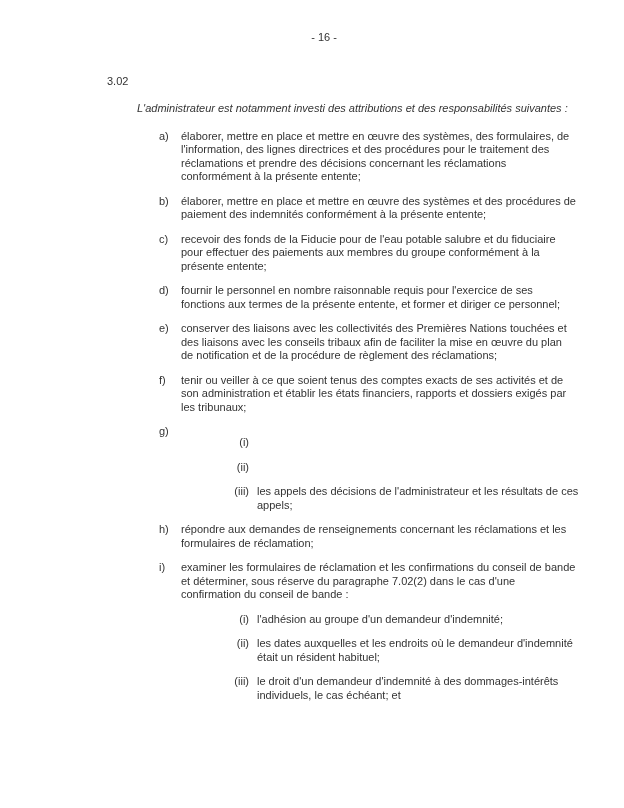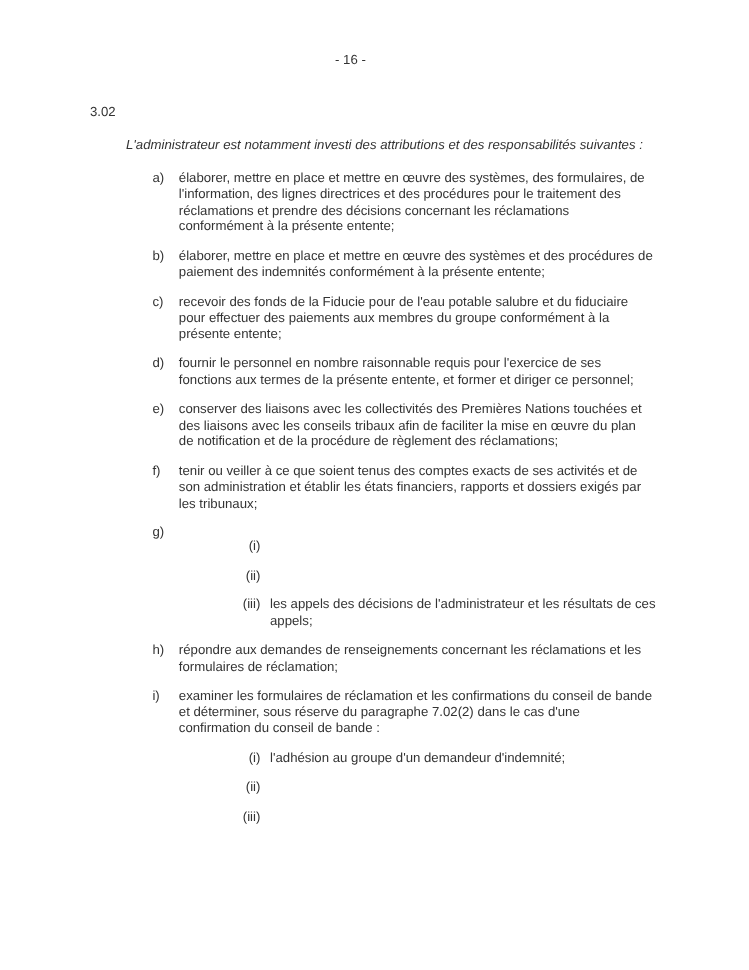--- a/index.html
+++ b/index.html
@@ -14,22 +14,23 @@
     font-family: "Liberation Sans", sans-serif;
     font-size: 11px;
     line-height: 13.5px;
     color: #333333;
   }
   .page {
     position: relative;
     width: 584px;
     height: 808px;
     background: #ffffff;
-    padding-top: 44px;
+    padding-top: 31px;
     box-sizing: border-box;
+    margin-left: 32px;
   }
   .page-number {
     text-align: center;
     margin-bottom: 30px;
   }
   .section-heading {
     display: flex;
     margin-left: 75px;
     margin-bottom: 14px;
   }
@@ -191,22 +192,26 @@
 et déterminer, sous réserve du paragraphe 7.02(2) dans le cas d'une
 confirmation du conseil de bande :</div>
       <div class="sub-list">
   <div class="subitem">
     <span class="sub-marker">(i)</span>
     <div class="sub-text">l'adhésion au groupe d'un demandeur d'indemnité;</div>
   </div>
 
   <div class="subitem">
     <span class="sub-marker">(ii)</span>
+    <div class="sub-text">les dates auxquelles et les endroits où le demandeur d'indemnité
+était un résident habituel;</div>
   </div>
 
   <div class="subitem">
     <span class="sub-marker">(iii)</span>
+    <div class="sub-text">le droit d'un demandeur d'indemnité à des dommages-intérêts
+individuels, le cas échéant; et</div>
   </div>
 </div>
     </div>
   </div>
 </div>
 </div>
 
 </body></html>

